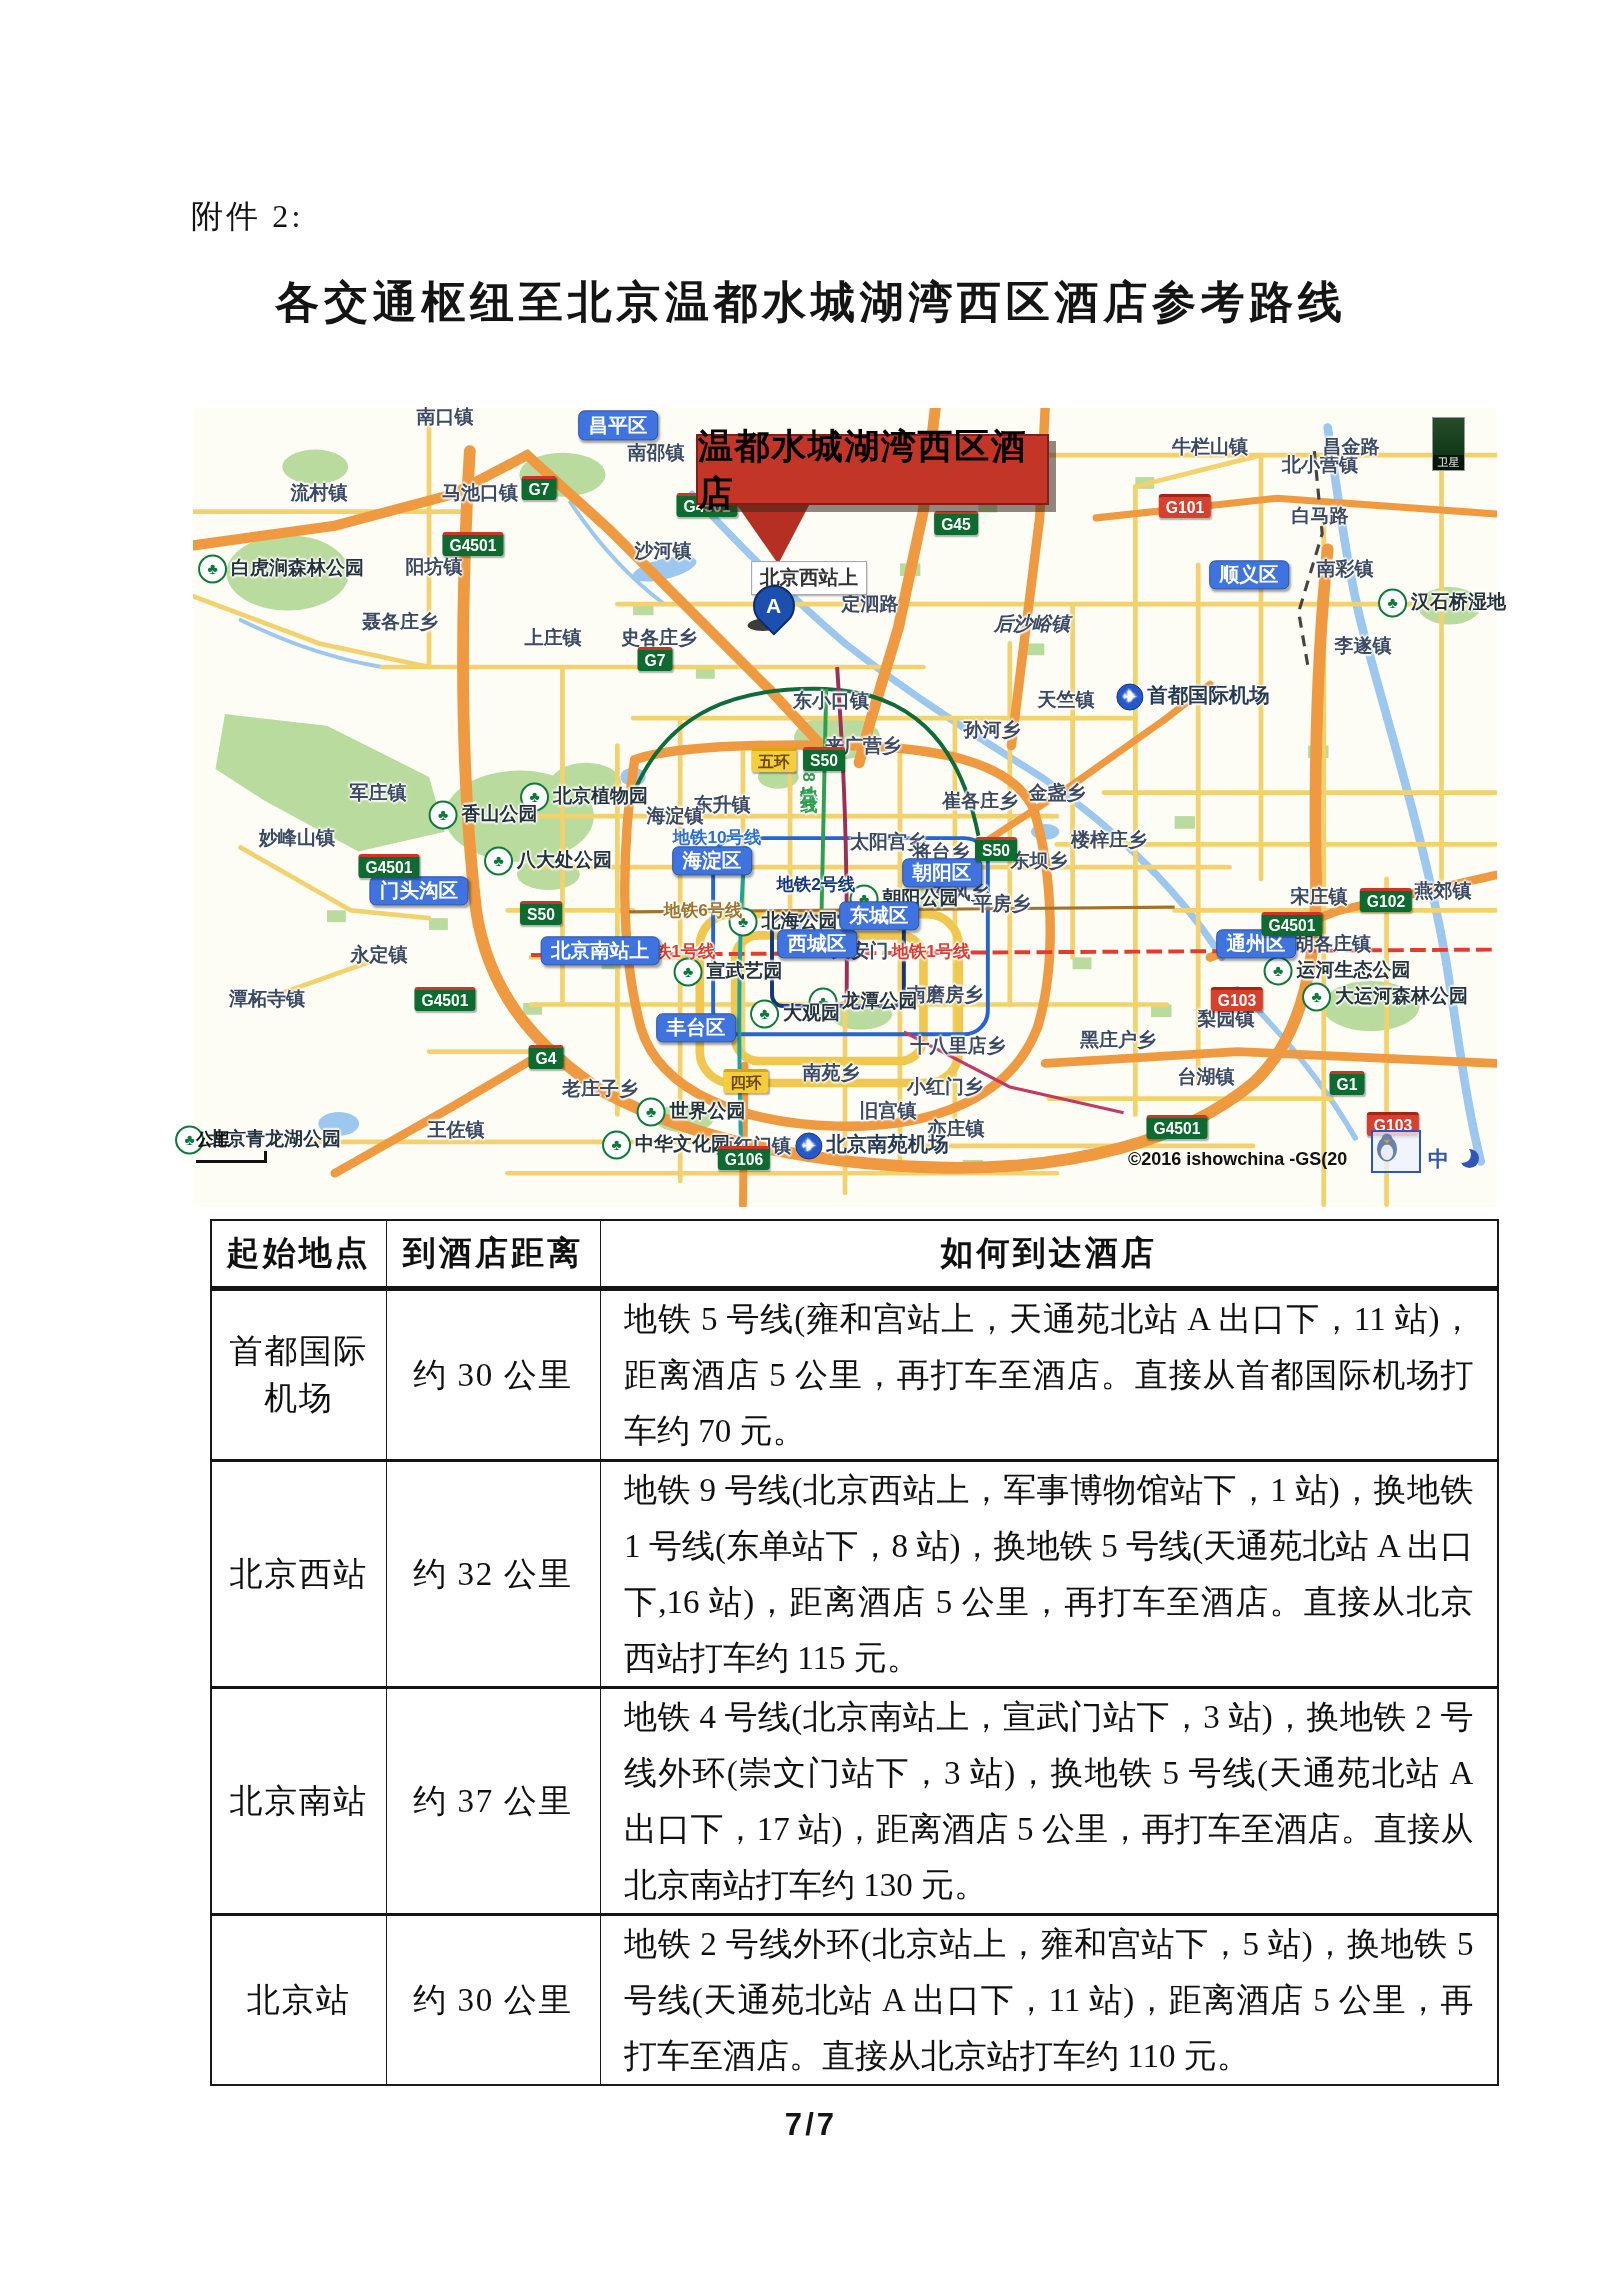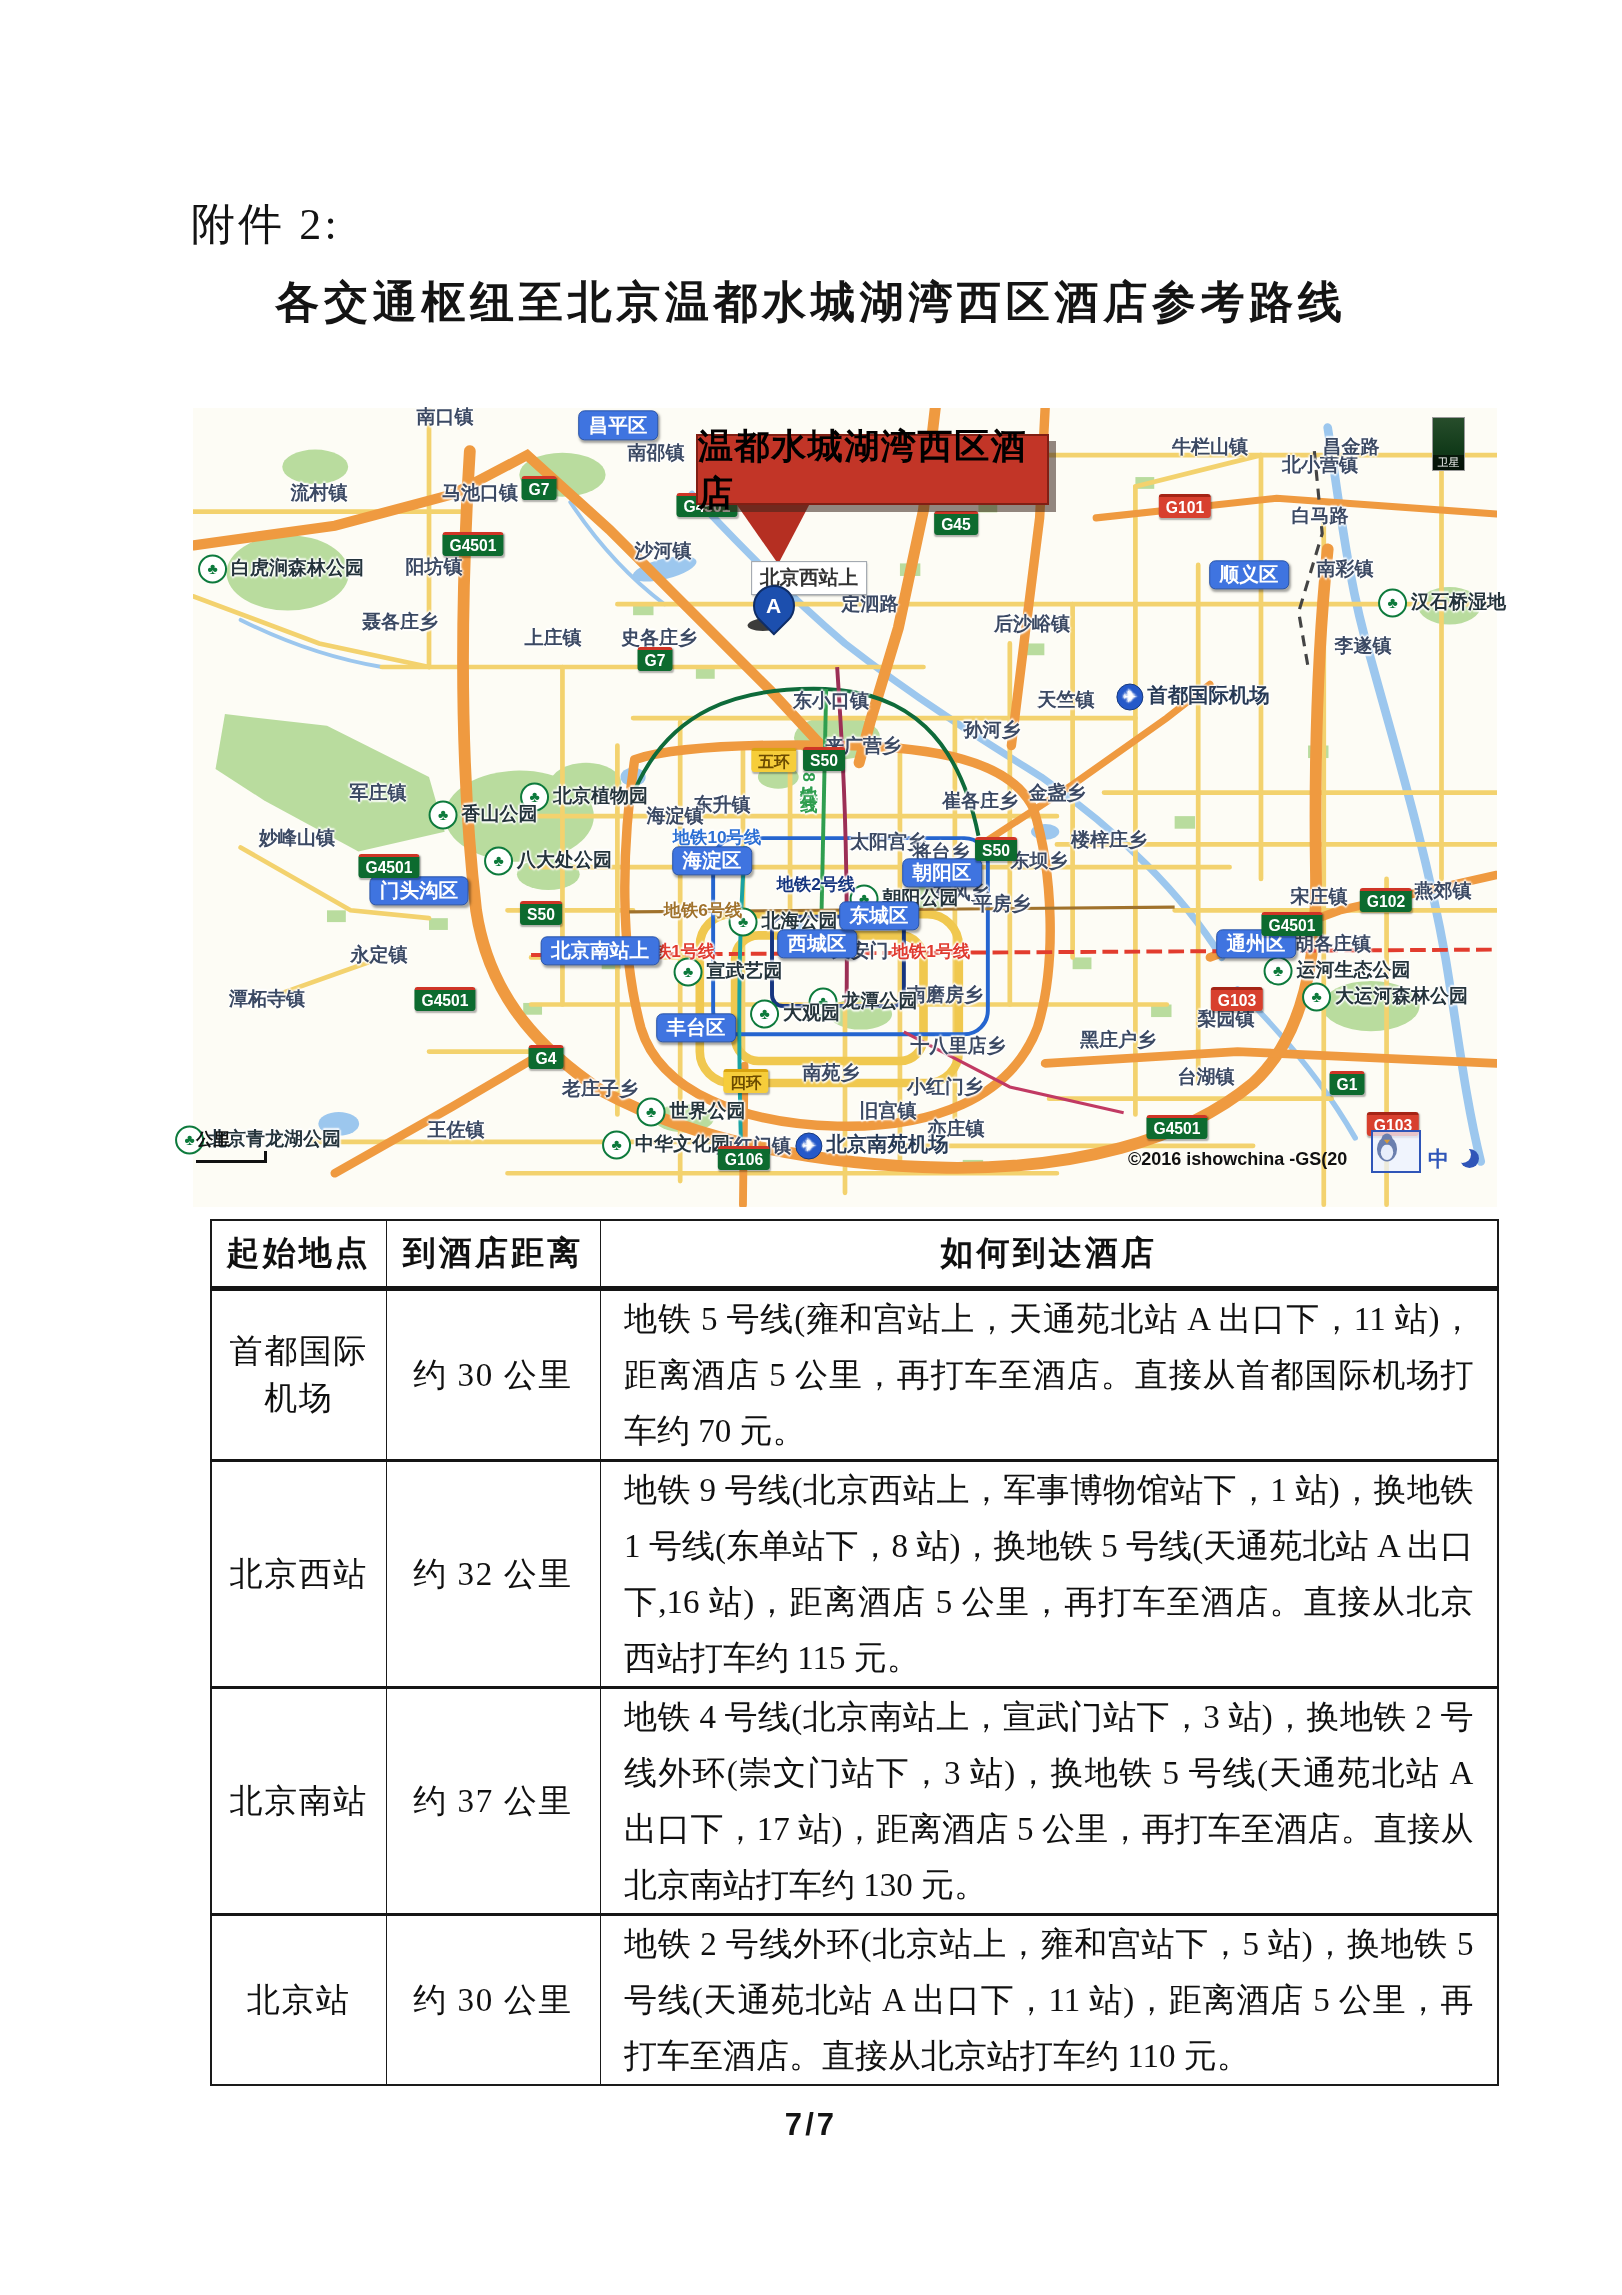--- a/index.html
+++ b/index.html
@@ -1,19 +1,19 @@
 <!DOCTYPE html>
 <html style="font-size:12.6px"><head>
 <meta charset="utf-8">
 <style>
   html,body{margin:0;padding:0;background:#e8e8e8;}
   .page{position:relative;width:1622px;height:2295px;background:#ffffff;overflow:hidden;
         font-family:"Liberation Serif","DejaVu Serif",serif;color:#141414;}
 
-  .attachment{position:absolute;left:191px;top:195px;font-size:44px;letter-spacing:3.1px;}
+  .attachment{position:absolute;left:191px;top:195px;font-size:32px;letter-spacing:3.1px;}
   .doc-title{position:absolute;left:0;top:273px;width:100%;text-align:center;
              font-size:44px;font-weight:bold;letter-spacing:4.7px;white-space:nowrap;}
 
   
   .map{position:absolute;left:193px;top:408px;width:1304px;height:799px;background:#fdfcf5;}
   .map svg{position:absolute;left:0;top:0;}
   #map-labels{position:absolute;left:0;top:0;width:100%;height:100%;}
   .ml{position:absolute;transform:translate(-50%,-50%);white-space:nowrap;
       font-family:"Liberation Sans","DejaVu Sans",sans-serif;line-height:1.15;z-index:3;}
   .ml.t{font-size:19px;font-weight:bold;color:#3b4963;
@@ -223,21 +223,21 @@
         <span class="ml y" style="left: 553px; top: 673px;">四环</span>
         <span class="ml t" style="left: 252px; top: 9.4px;">南口镇</span>
         <span class="ml t" style="left: 463px; top: 45px;">南邵镇</span>
         <span class="ml t" style="left: 126px; top: 85px;">流村镇</span>
         <span class="ml t" style="left: 287px; top: 85px;">马池口镇</span>
         <span class="ml t" style="left: 241px; top: 159px;">阳坊镇</span>
         <span class="ml t" style="left: 470px; top: 143px;">沙河镇</span>
         <span class="ml t" style="left: 207px; top: 214px;">聂各庄乡</span>
         <span class="ml t" style="left: 360px; top: 230px;">上庄镇</span>
         <span class="ml t" style="left: 466px; top: 230px;">史各庄乡</span>
-        <span class="ml t" style="left: 839px; top: 216px;">后沙峪镇</span>
+        <span class="ml t" style="left: 839px; top: 216px; font-style: italic;">后沙峪镇</span>
         <span class="ml t" style="left: 677px; top: 196px;">定泗路</span>
         <span class="ml t" style="left: 1017px; top: 39px;">牛栏山镇</span>
         <span class="ml t" style="left: 1127px; top: 57px;">北小营镇</span>
         <span class="ml t" style="left: 1158px; top: 39px;">昌金路</span>
         <span class="ml t" style="left: 1127px; top: 108px;">白马路</span>
         <span class="ml t" style="left: 1152px; top: 161px;">南彩镇</span>
         <span class="ml t" style="left: 1170px; top: 238px;">李遂镇</span>
         <span class="ml t" style="left: 638px; top: 293px;">东小口镇</span>
         <span class="ml t" style="left: 873px; top: 292px;">天竺镇</span>
         <span class="ml t" style="left: 670px; top: 338px;">来广营乡</span>

